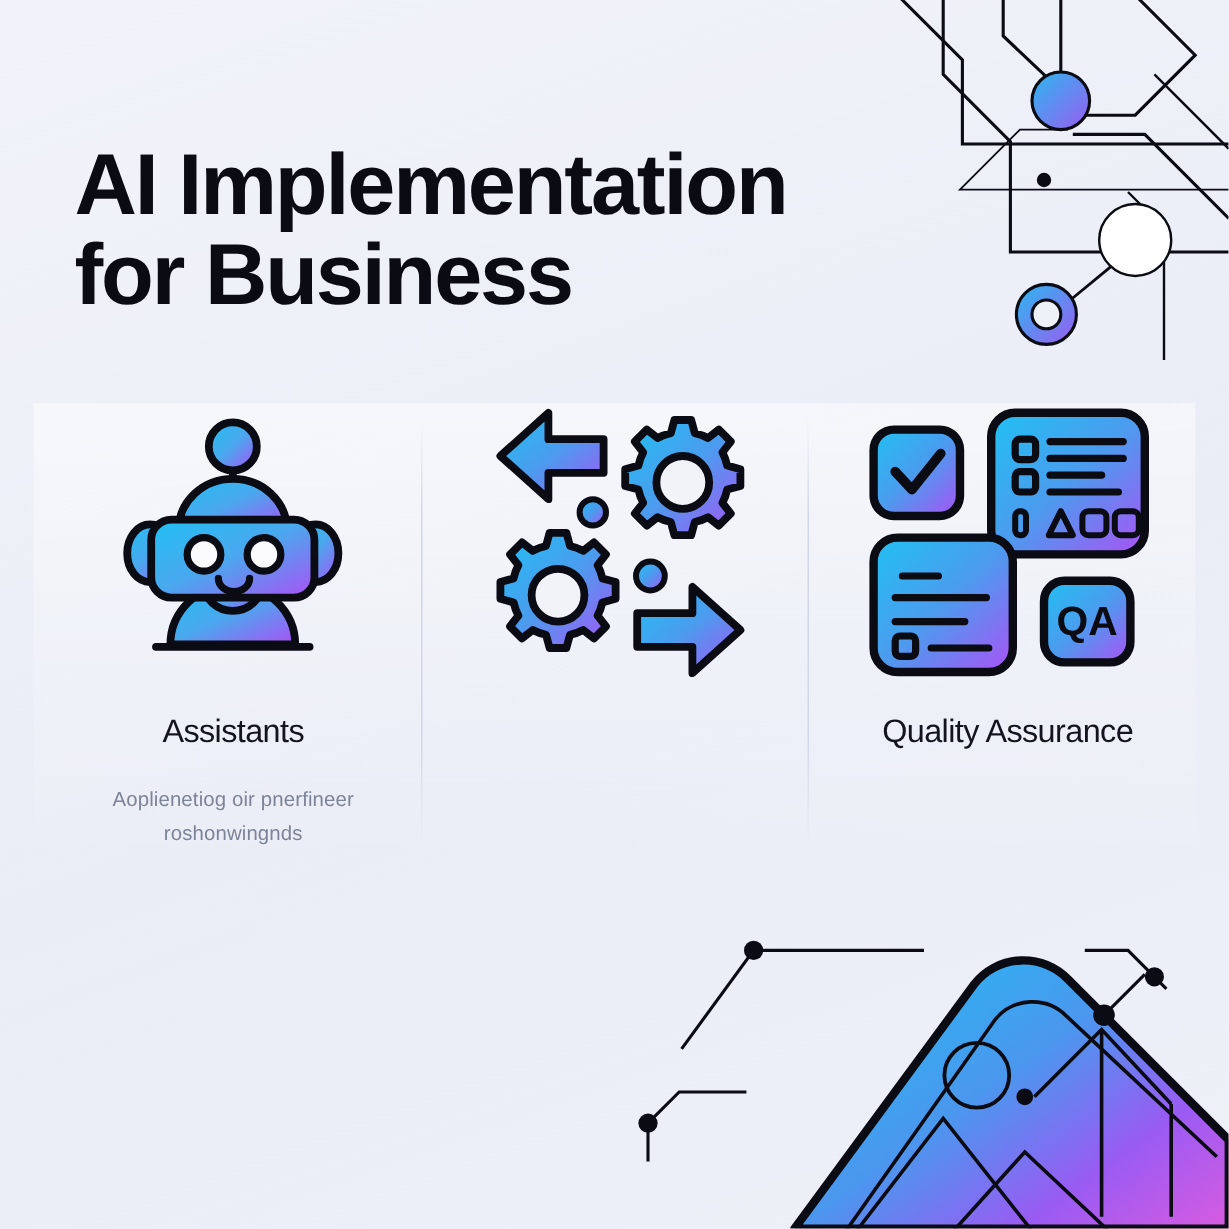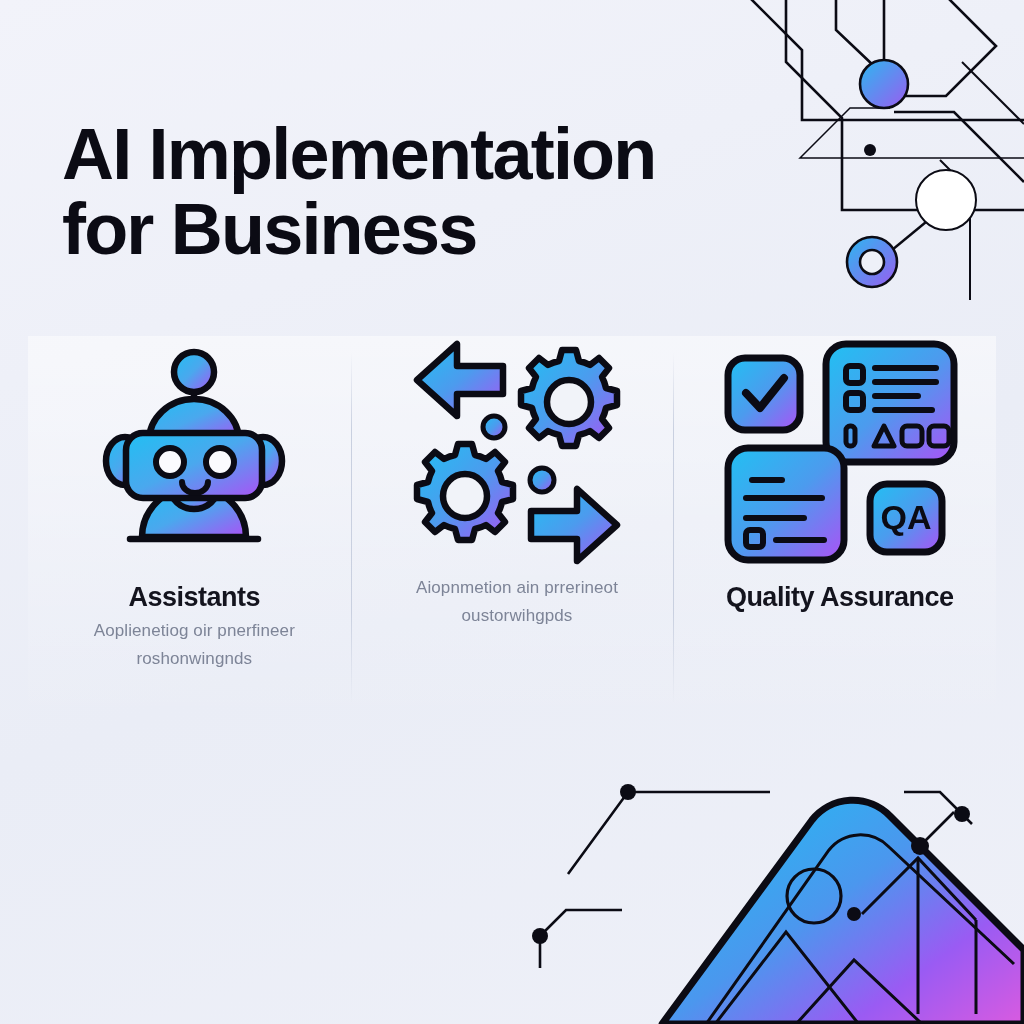--- a/index.html
+++ b/index.html
@@ -81,29 +81,29 @@
     width: 1px;
     background: linear-gradient(180deg, rgba(198,206,224,0) 0%, #C9D0E0 22%, #C9D0E0 74%, rgba(198,206,224,0) 100%);
   }
   .card-icon {
     height: 234px;
     display: flex;
     align-items: center;
     justify-content: center;
   }
   .card-title {
-    margin-top: 12px;
+    margin-top: 24px;
     font-size: 27px;
-    font-weight: 700;
+    font-weight: 400;
     color: #14141E;
     letter-spacing: -0.5px;
     text-align: center;
   }
   .card-body {
-    margin-top: 4px;
+    margin-top: 28px;
     width: 250px;
     font-size: 17px;
     line-height: 1.62;
     color: #7D8497;
     text-align: center;
     letter-spacing: 0.1px;
   }
 
   
   #wordmark {
@@ -212,21 +212,20 @@
             <path d="M-7,-52 h14 l3,11 a42 42 0 0 1 11,4 l9,-7 l10,10 l-7,9 a42 42 0 0 1 4,11 l11,3 v14 l-11,3 a42 42 0 0 1 -4,11 l7,9 l-10,10 l-9,-7 a42 42 0 0 1 -11,4 l-3,11 h-14 l-3,-11 a42 42 0 0 1 -11,-4 l-9,7 l-10,-10 l7,-9 a42 42 0 0 1 -4,-11 l-11,-3 v-14 l11,-3 a42 42 0 0 1 4,-11 l-7,-9 l10,-10 l9,7 a42 42 0 0 1 11,-4 Z" fill="url(#gGrad)" stroke="#0B0B14" stroke-width="6.5" stroke-linejoin="round"></path>
             <circle cx="0" cy="0" r="22" fill="#F1F3F9" stroke="#0B0B14" stroke-width="6.5"></circle>
           </g>
 
           <path d="M214 185 L174 149 L174 171 L128 171 L128 199 L174 199 L174 221 Z" fill="url(#gGrad)" stroke="#0B0B14" stroke-width="6.5" stroke-linejoin="round"></path>
 
           <circle cx="91" cy="87" r="11" fill="url(#gGrad)" stroke="#0B0B14" stroke-width="5"></circle>
           <circle cx="139" cy="140" r="12" fill="url(#gGrad)" stroke="#0B0B14" stroke-width="5"></circle>
         </svg>
       </div>
-      <div class="card-body">Aiopnmetion ain prrerineot oustorwihgpds</div>
     </div>
 
     <div class="card">
       <div class="card-icon">
         <svg width="240" height="230" viewBox="0 0 240 230">
           <defs>
             <linearGradient id="qaGrad" x1="0.05" y1="0.05" x2="0.95" y2="0.95">
               <stop offset="0%" stop-color="#25BDF2"></stop>
               <stop offset="50%" stop-color="#4C9BEE"></stop>
               <stop offset="100%" stop-color="#A259F5"></stop>

